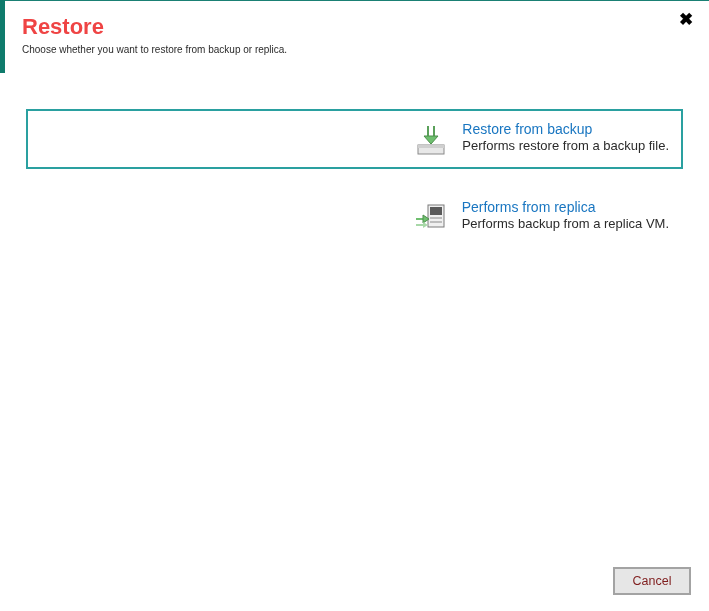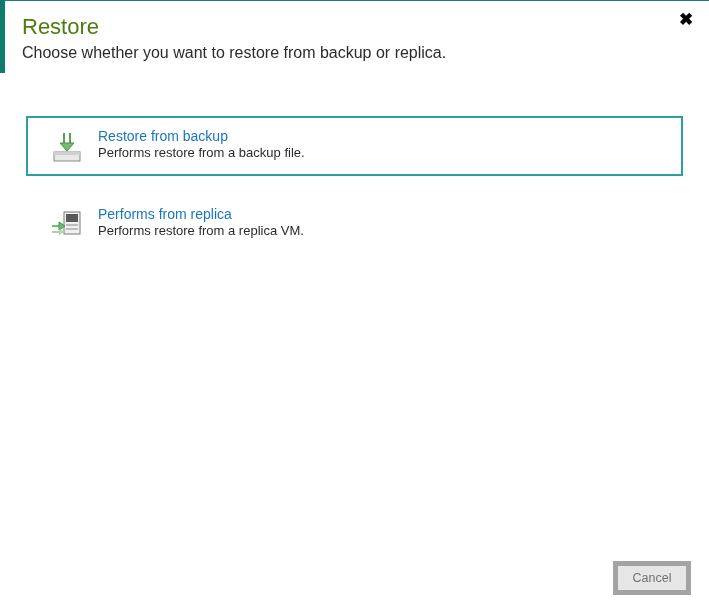--- a/index.html
+++ b/index.html
@@ -34,38 +34,39 @@
       font-size: 17px;
       font-weight: bold;
       color: #000;
       line-height: 1;
     }
     .header {
       padding: 14px 0 0 22px;
     }
     .title {
       font-size: 22px;
-      font-weight: 400;
-      color: #4d7c0f;
+      font-weight: 700;
+      color: #ef4444;
     }
     .subtitle {
-      font-size: 16px;
+      font-size: 10px;
       color: #2b2b2b;
       margin-top: 4px;
     }
     .options {
       margin: 54px 26px 0 26px;
     }
     .option {
       display: flex;
       align-items: flex-start;
-      padding: 10px 22px;
+      padding: 10px 12px;
       border: 2px solid transparent;
       cursor: pointer;
       margin-bottom: 18px;
+      justify-content: flex-end;
     }
     .option.selected {
       border-color: #2aa0a0;
     }
     .option-icon {
       width: 34px;
       height: 34px;
       flex-shrink: 0;
       margin-right: 14px;
       margin-top: 2px;
@@ -84,22 +85,22 @@
     .footer {
       position: absolute;
       bottom: 16px; right: 18px;
     }
     .btn {
       min-width: 78px;
       padding: 5px 14px;
       font-size: 12.5px;
       font-family: inherit;
       background: #e6e6e6;
-      border: 5px solid #a3a3a3;
-      color: #737373;
+      border: 2px solid #a3a3a3;
+      color: #7f1d1d;
       cursor: pointer;
     }
   </style>
 </head>
 <body>
 
 <div class="top-rule"></div>
 <div class="accent-bar"></div>
 
 <div class="close-btn">
@@ -137,21 +138,21 @@
         <rect x="16" y="16" width="12" height="2" fill="#bdbdbd"></rect>
         <rect x="16" y="20" width="12" height="2" fill="#bdbdbd"></rect>
         <line x1="2" y1="18" x2="10" y2="18" stroke="#6fbf6f" stroke-width="2"></line>
         <polygon points="9,14 15,18 9,22" fill="#6fbf6f" stroke="#4d8f4d" stroke-width="1"></polygon>
         <line x1="2" y1="24" x2="10" y2="24" stroke="#a8d8a8" stroke-width="2"></line>
         <polygon points="9,21 14,24 9,27" fill="#a8d8a8"></polygon>
       </svg>
     </div>
     <div class="option-text">
       <div class="option-title">Performs from replica</div>
-      <div class="option-desc">Performs restore from a replica VM.</div>
+      <div class="option-desc">Performs backup from a replica VM.</div>
     </div>
   </div>
 
 </div>
 
 <div class="footer">
   <button class="btn">Cancel</button>
 </div>
 
 </body></html>

